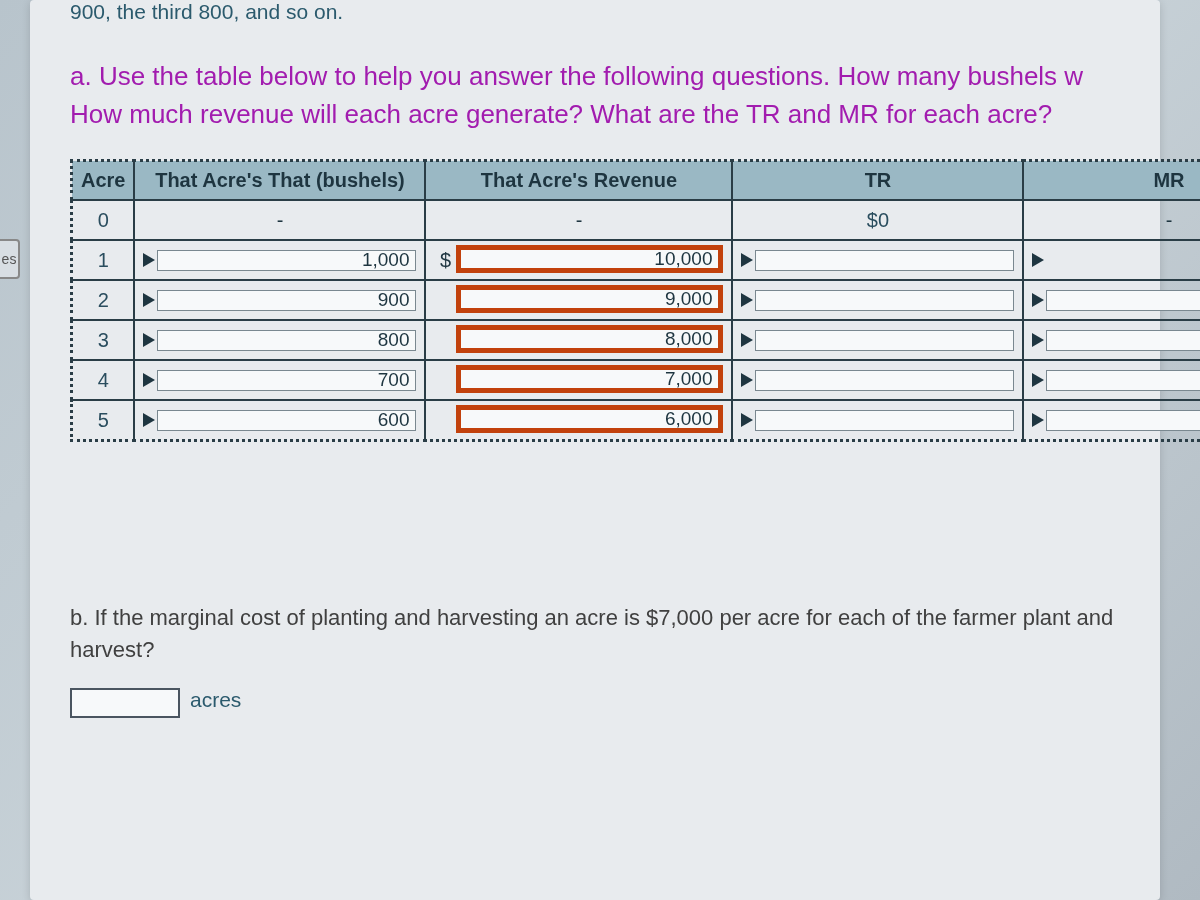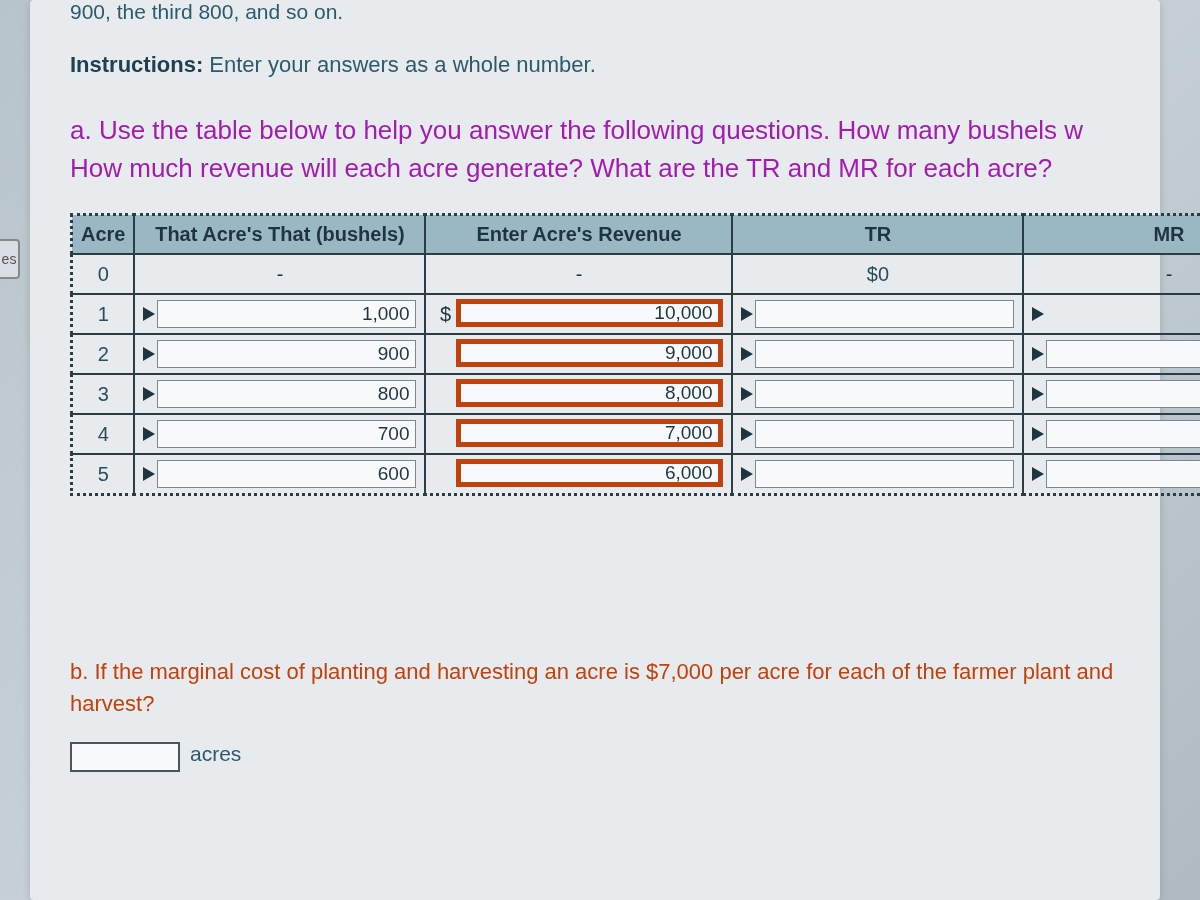--- a/index.html
+++ b/index.html
@@ -110,38 +110,38 @@
   .tri {
     width: 0; height: 0;
     border-top: 7px solid transparent;
     border-bottom: 7px solid transparent;
     border-left: 12px solid #1e3540;
     margin-right: 2px;
     flex: 0 0 auto;
   }
   .tri-wrap input {
     flex: 1;
-    height: 28px;
+    height: 21px;
     border: 1px solid #7a8890;
     background: #f7f9fa;
     font-size: 19px;
     text-align: right;
     padding: 0 6px;
     box-sizing: border-box;
     color: #1e3540;
   }
   .mr-plus {
     display:flex; align-items:center; justify-content:flex-end; height:30px;
   }
   .mr-plus .tri { margin-right: auto; }
   .qb {
     font-size: 22px;
     margin-top: 160px;
     line-height: 1.45;
-    color: #c2410c;
+    color: #404040;
   }
   .answer-line {
     margin-top: 22px;
     display: flex;
   }
   .answer-line input {
     width: 110px;
     height: 30px;
     border: 2px solid #4a5560;
     background: #f7f9fa;
@@ -161,32 +161,29 @@
 </style>
 </head>
 <body>
 
 <div class="left-tab">es</div>
 
 <div class="page">
 
   <div class="fragment">900, the third 800, and so on.</div>
 
-  <div class="instructions">
-    <b>Instructions:</b><span> Enter your answers as a whole number.</span>
-  </div>
 
   <div class="qa">a. Use the table below to help you answer the following questions. How many bushels w How much revenue will each acre generate? What are the TR and MR for each acre?</div>
 
   <table class="data">
     <thead>
       <tr>
         <th style="width:150px">Acre</th>
         <th style="width:200px">That Acre's That (bushels)</th>
-        <th style="width:215px">Enter Acre's Revenue</th>
+        <th style="width:215px">That Acre's Revenue</th>
         <th style="width:235px">TR</th>
         <th style="width:235px">MR</th>
       </tr>
     </thead>
     <tbody id="tbody">
         <tr>
           <td>0</td>
           <td><span class="dash">-</span></td>
           <td><span class="dash">-</span></td>
           <td>$0</td>

